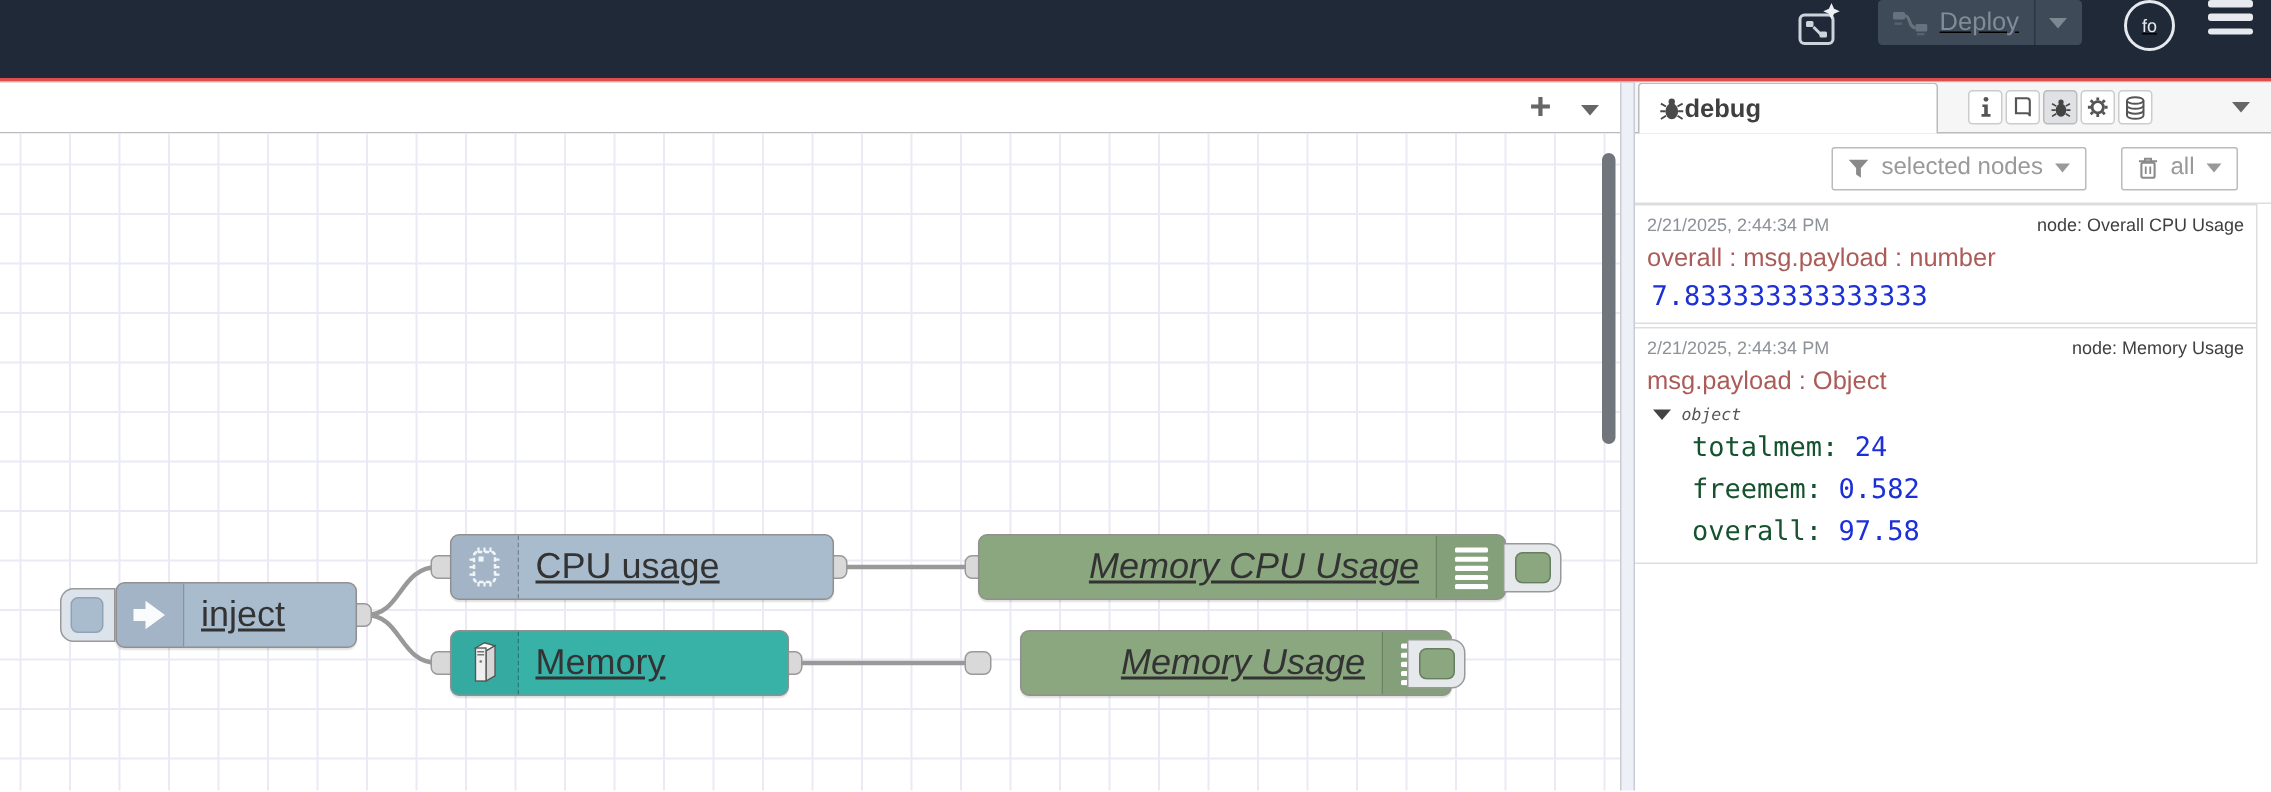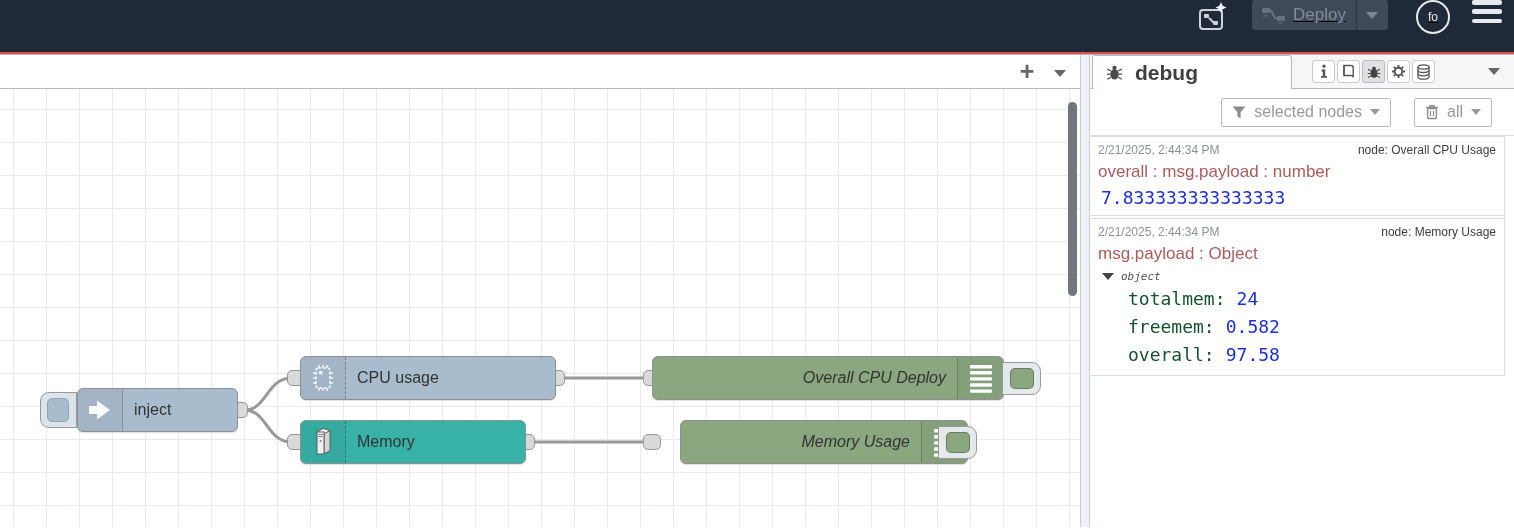--- a/index.html
+++ b/index.html
@@ -34,21 +34,21 @@
       linear-gradient(to right, #e9eaf4 1px, transparent 1px),
       linear-gradient(to bottom, #e9eaf4 1px, transparent 1px);
     background-size:33px 33px, 33px 33px;
     background-position:13px 0px, 0px 20px; }
   .wires { position:absolute; left:0; top:0; }
   .wire { fill:none; stroke:#999; stroke-width:3; stroke-linecap:round; }
 
   .port { position:absolute; width:18px; height:16px; background:#d9d9d9; border:1px solid #999; border-radius:5px; cursor:crosshair; }
 
   .node { position:absolute; height:44px; border:1px solid #909090; border-radius:6px; display:flex; align-items:center; cursor:move; box-shadow:0 1px 1px rgba(0,0,0,0.12); }
-  .node-label { font-size:16px; color:#333; white-space:nowrap; }
+  .node-label { font-size:24px; color:#333; white-space:nowrap;text-decoration:underline; }
   .icon-box { width:45px; align-self:stretch; display:flex; align-items:center; justify-content:center; background:rgba(0,0,0,0.04); }
   .icon-box.inj { border-right:1px solid rgba(0,0,0,0.18); border-radius:5px 0 0 5px; }
   .icon-box.dashed { border-right:1px dashed rgba(0,0,0,0.28); border-radius:5px 0 0 5px; }
   .icon-box.dbg { width:46px; border-left:1px solid rgba(0,0,0,0.18); border-radius:0 5px 5px 0; }
   .node-inject   { left:77px;  top:299px; width:161px; background:#a9bcce; }
   .node-cpu      { left:300px; top:267px; width:256px; background:#a9bcce; }
   .node-memory   { left:300px; top:331px; width:226px; background:#38b1a7; }
   .node-overall  { left:652px; top:267px; width:352px; background:#8aa77f; }
   .node-memusage { left:680px; top:331px; width:288px; background:#8aa77f; }
   .node-inject .node-label, .node-cpu .node-label, .node-memory .node-label { padding-left:11px; }
@@ -62,21 +62,21 @@
   .toggle-memusage { left:938px;  top:337px; }
 
   .vscroll-thumb { position:absolute; left:1068px; top:13px; width:9px; height:194px; background:#71767d; border-radius:5px; cursor:pointer; }
 
   .splitter { width:10px; background:#eef0f7; border-left:1px solid #c8ccd4; border-right:1px solid #c8ccd4; cursor:col-resize; }
 
   
   .sidebar { width:424px; display:flex; flex-direction:column; background:#fff; }
   .sidebar-tabs { position:relative; height:34px; background:#f6f6f6; border-bottom:1px solid #bbb; flex:none; }
   .debug-tab { position:absolute; left:2px; top:0; height:34px; width:200px; background:#fff; border:1px solid #bbb; border-bottom:none; border-radius:3px 3px 0 0; display:flex; align-items:center; padding-left:13px; cursor:pointer; }
-  .debug-tab .tab-label { font-size:21px; font-weight:bold; color:#3f3f3f; margin-left:12px; }
+  .debug-tab .tab-label { font-size:17px; font-weight:bold; color:#3f3f3f; margin-left:0; }
   .tab-iconbar { position:absolute; left:222px; top:5px; display:flex; gap:2px; }
   .mini-btn { width:23px; height:23px; background:#fff; border:1px solid #ccc; border-radius:3px; display:flex; align-items:center; justify-content:center; cursor:pointer; padding:0; }
   .mini-btn.active { background:#dfe1e4; border-color:#bbb; }
   .sidebar-caret { position:absolute; right:14px; top:13px; }
 
   .sidebar-toolbar { height:47px; border-bottom:1px solid #ddd; background:#fff; display:flex; justify-content:flex-end; align-items:center; gap:23px; padding-right:22px; flex:none; }
   .tb-btn { height:29px; background:#fff; border:1px solid #bbb; border-radius:2px; color:#999; font-size:16px; display:flex; align-items:center; gap:8px; padding:0 10px; cursor:pointer; }
   .tb-btn .caret { border-top-color:#999; border-left-width:5px; border-right-width:5px; border-top-width:6px; }
 
   .messages { width:415px; border-right:1px solid #ddd; background:#fff; overflow:hidden; }
@@ -200,21 +200,21 @@
               <path d="M15 8 L21 4.5 V24.5 L15 28 Z" fill="#d6d6d6" stroke="#555" stroke-width="0.9"></path>
               <rect x="8" y="6" width="7" height="22" fill="#efefef" stroke="#555" stroke-width="0.9"></rect>
               <path d="M9.2 8.5 h4.6 M9.2 10.5 h4.6" stroke="#777" stroke-width="0.9"></path>
               <circle cx="11.5" cy="15" r="0.9" fill="#777"></circle>
             </svg>
           </div>
           <span class="node-label">Memory</span>
         </div>
 
         <div class="node node-overall">
-          <span class="node-label debug-label">Overall CPU Deploy</span>
+          <span class="node-label debug-label">Memory CPU Usage</span>
           <div class="icon-box dbg">
             <svg width="24" height="30" viewBox="0 0 24 30">
               <g fill="#fff">
                 <rect x="1" y="2" width="22" height="3.4" rx="1"></rect>
                 <rect x="1" y="8.1" width="22" height="3.4" rx="1"></rect>
                 <rect x="1" y="14.2" width="22" height="3.4" rx="1"></rect>
                 <rect x="1" y="20.3" width="22" height="3.4" rx="1"></rect>
                 <rect x="1" y="26.4" width="22" height="3.4" rx="1"></rect>
               </g>
             </svg>

